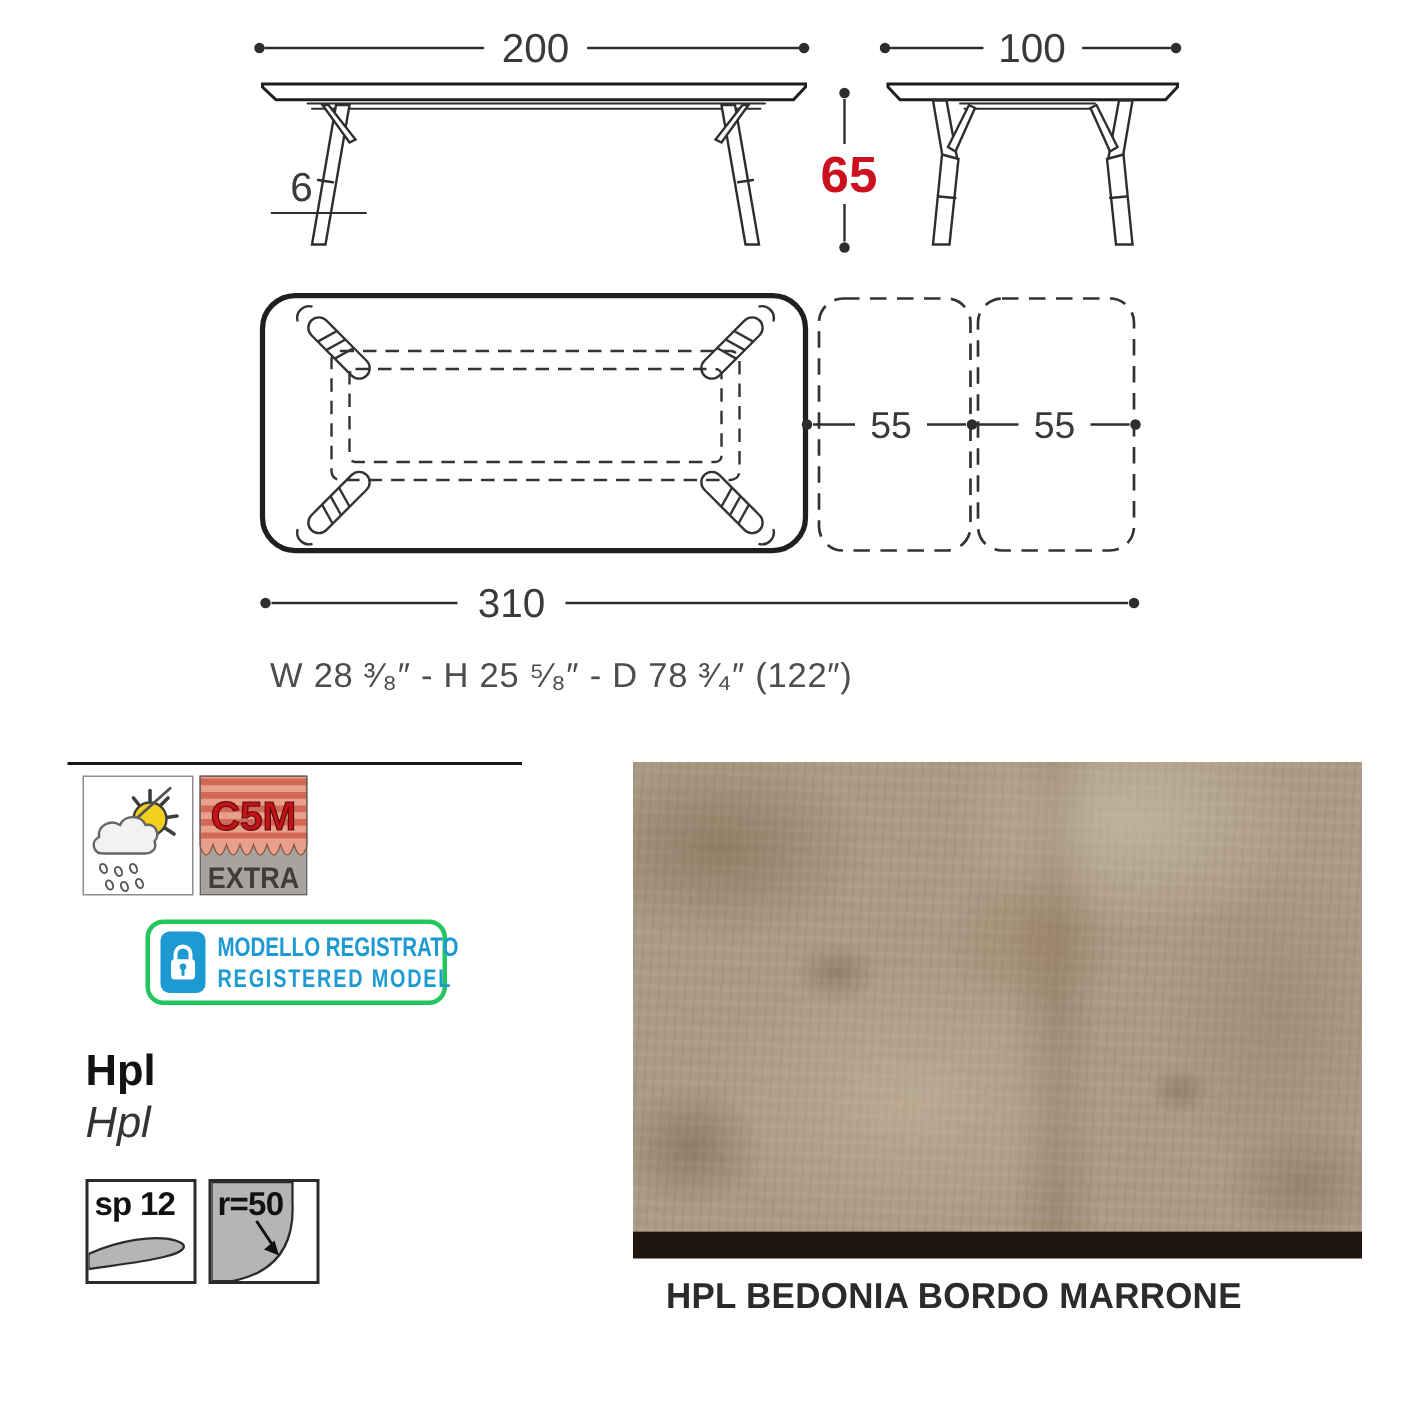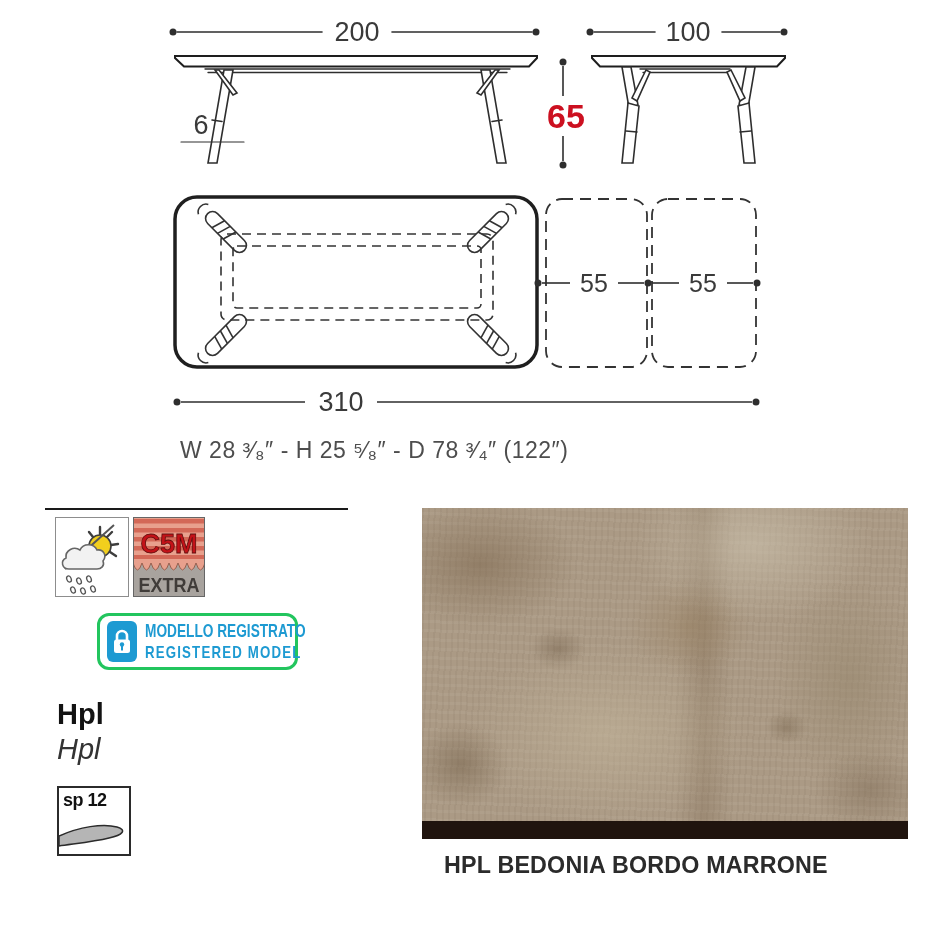--- a/index.html
+++ b/index.html
@@ -49,21 +49,21 @@
   }
 
   
   #hpl-bold { left:57px; top:698px; font-size:29px; font-weight:700; color:#121212; }
   #hpl-italic { left:57px; top:733px; font-size:29px; font-style:italic; color:#333; }
 
   
   .spec-box { width:74px; height:70px; border:2px solid #2b2b2b; background:#fff; position:absolute; }
   #sp-box { left:57px; top:786px; }
   #r-box { left:139px; top:786px; }
-  .spec-label { position:absolute; top:2px; left:4px; font-size:18px; font-weight:700; color:#111; letter-spacing:-0.5px; }
+  .spec-label { position:absolute; top:2px; left:4px; font-size:22px; font-weight:700; color:#111; letter-spacing:-0.5px; }
 
   
   #swatch { left:422px; top:508px; width:486px; height:331px; }
   #swatch-texture {
     position:absolute; left:0; top:0; width:486px; height:313px;
     background-color:#ab9a85;
     background-image:
       radial-gradient(ellipse 140px 90px at 12% 18%, rgba(125,103,78,0.55), transparent 70%),
       radial-gradient(ellipse 170px 110px at 68% 12%, rgba(204,194,174,0.6), transparent 70%),
       radial-gradient(ellipse 110px 150px at 88% 55%, rgba(148,132,106,0.5), transparent 70%),
@@ -278,20 +278,28 @@
   <div class="abs" id="hpl-bold">Hpl</div>
   <div class="abs" id="hpl-italic">Hpl</div>
 
   <div class="spec-box" id="sp-box">
     <span class="spec-label">sp 12</span>
     <svg width="70" height="34" viewBox="0 0 70 34" style="position:absolute;left:0;bottom:0;">
       <path d="M0,16 C20,7 44,3 58,7 C68,10 64,15 50,18 C34,22 12,24 0,26 Z" fill="#b5b5b5" stroke="#2b2b2b" stroke-width="1.5"></path>
     </svg>
   </div>
 
+  <div class="spec-box" id="r-box">
+    <svg width="68" height="66" viewBox="0 0 68 66" style="position:absolute;left:0;top:0;">
+      <path d="M0,0 H54 V14 Q56,58 14,66 L0,66 Z" fill="#b5b5b5" stroke="#2b2b2b" stroke-width="1.5"></path>
+      <line x1="30" y1="26" x2="42" y2="44" stroke="#111" stroke-width="2"></line>
+      <polygon points="45,49 35,45 42,39" fill="#111"></polygon>
+    </svg>
+    <span class="spec-label">r=50</span>
+  </div>
 
   <div class="abs" id="swatch">
     <div id="swatch-texture"></div>
     <div id="swatch-edge"></div>
   </div>
   <div class="abs" id="swatch-caption">HPL BEDONIA BORDO MARRONE</div>
 
 </div>
 
 </body></html>

